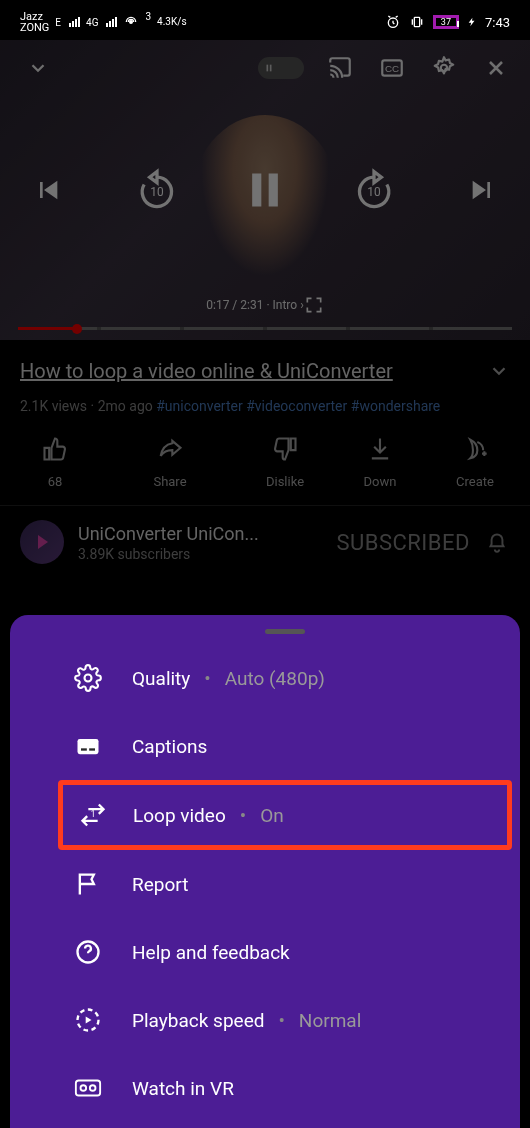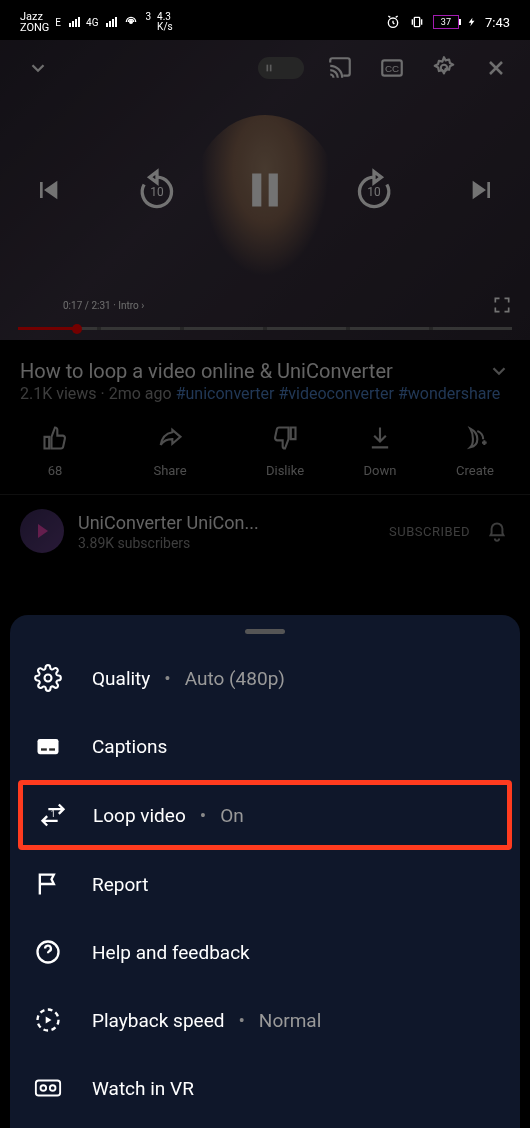--- a/index.html
+++ b/index.html
@@ -30,21 +30,21 @@
     color: #fff;
     height: 40px;
     position: relative;
     z-index: 10;
   }
   .status-left { display: flex; align-items: center; gap: 6px; }
   .carrier { display: flex; flex-direction: column; line-height: 1; font-size: 11px; }
   .signal-group { display: flex; align-items: flex-end; gap: 1px; margin-left: 2px; }
   .sigbar { width: 2px; background: #fff; }
   .status-right { display: flex; align-items: center; gap: 8px; font-size: 13px; }
-  .batt { border: 1px solid #a21caf; width: 26px; height: 14px; position: relative; display: flex; align-items: center; padding: 1px; font-size: 9px; justify-content: center; }
+  .batt { border: 3px solid #a21caf; width: 26px; height: 14px; position: relative; display: flex; align-items: center; padding: 1px; font-size: 9px; justify-content: center; }
   .batt::after { content:""; position:absolute; right:-3px; top:3px; width:2px; height:6px; background:#fff; }
 
   
   .video-area {
     height: 300px;
     position: relative;
     background: linear-gradient(135deg, #2a2430 0%, #3a3240 40%, #2c2530 100%);
   }
   .person-silhouette {
     position: absolute;
@@ -82,32 +82,32 @@
     padding: 0 24px;
   }
   .mid-controls .ctrl { width: 48px; height: 48px; display:flex; align-items:center; justify-content:center; }
 
   .bottom-video {
     position: absolute;
     bottom: 10px;
     left: 0; right: 0;
     padding: 0 18px;
   }
-  .time-row { display: flex; justify-content: space-between; align-items: center; font-size: 10px; color: #eee; margin-left: 45px; }
+  .time-row { display: flex; justify-content: center; align-items: center; font-size: 12px; color: #eee; }
   .progress { height: 3px; background: #555; margin-top: 12px; position: relative; }
   .progress-fill { position: absolute; left:0; top:0; bottom:0; width: 12%; background: #ff0000; }
   .progress-knob { position:absolute; left:12%; top:50%; transform:translate(-50%,-50%); width:10px; height:10px; background:#ff0000; border-radius:50%; }
   .chapter-marks { position:absolute; inset:0; display:flex; gap:4px; }
   .chapter-marks span { flex:1; background:#777; height:3px; }
 
   
   .below-video { padding: 18px 20px 0 20px; color: #aaa; }
   .title-row { display: flex; justify-content: space-between; align-items: center; gap: 10px; }
-  .video-title { font-size: 20px; color: #ddd; line-height: 1.3; flex: 1; }
-  .meta-row { font-size: 16px; color: #888; }
+  .video-title { font-size: 20px; color: #ddd; line-height: 1.3; flex: 1; text-decoration: underline; }
+  .meta-row { font-size: 14px; color: #888; margin-top: 14px; }
   .meta-row .hashtag { color: #4a7bbd; }
 
   .action-row {
     display: flex;
     justify-content: space-between;
     padding: 20px 10px 16px 10px;
     color: #aaa;
   }
   .action-item { display:flex; flex-direction:column; align-items:center; gap:10px; font-size:13px; width: 90px; }
   .action-icon { width: 30px; height: 30px; display:flex; align-items:center; justify-content:center; }
@@ -117,33 +117,34 @@
   .channel-row {
     display: flex;
     align-items: center;
     padding: 14px 20px;
     gap: 14px;
   }
   .avatar { width: 44px; height: 44px; border-radius: 50%; background: linear-gradient(135deg, #3a2a5a, #5a3a7a); display:flex; align-items:center; justify-content:center; }
   .channel-info { flex: 1; }
   .channel-name { font-size: 18px; color: #ddd; }
   .channel-subs { font-size: 14px; color: #888; margin-top: 2px; }
-  .sub-status { font-size: 13px; color: #888; letter-spacing: 0.5px; }
+  .sub-status { font-size: 22px; color: #888; letter-spacing: 0.5px; }
 
   
   .sheet {
     position: absolute;
     left: 10px;
     right: 10px;
     bottom: 0;
     top: 615px;
-    background: #0f172a;
+    background: #4c1d95;
     border-radius: 18px 18px 0 0;
     z-index: 20;
     padding-top: 10px;
+    padding-left: 40px;
   }
   .sheet-handle { width: 40px; height: 5px; background: #555; border-radius: 3px; margin: 4px auto 10px auto; }
   .sheet-row {
     display: flex;
     align-items: center;
     padding: 20px 24px;
     gap: 30px;
     font-size: 19px;
     color: #fff;
   }
@@ -185,21 +186,21 @@
         <div class="sigbar" style="height:10px"></div>
     </div>
     <span>
       <svg width="16" height="16" viewBox="0 0 24 24" fill="none" stroke="#fff" stroke-width="2">
           <circle cx="12" cy="12" r="2" fill="#fff"></circle>
           <path d="M8 12a4 4 0 0 1 8 0"></path>
           <path d="M5 12a7 7 0 0 1 14 0"></path>
         </svg>
     </span>
     <span style="font-size:10px; position:relative; top:-6px;">3</span>
-    <div style="display:flex; flex-direction:column; line-height:1; font-size:10px;">
+    <div style="display:flex; flex-direction:row; line-height:1; font-size:10px;">
       <span>4.3</span>
       <span>K/s</span>
     </div>
   </div>
   <div class="status-right">
     <span>
       <svg width="16" height="16" viewBox="0 0 24 24" fill="none" stroke="#fff" stroke-width="2">
           <circle cx="12" cy="13" r="7"></circle>
           <path d="M12 10v3l2 2M5 3l3 2M19 3l-3 2"></path>
         </svg>

